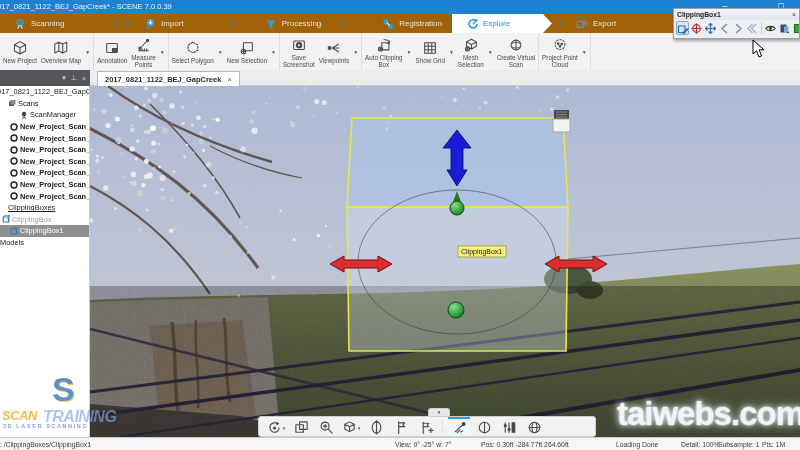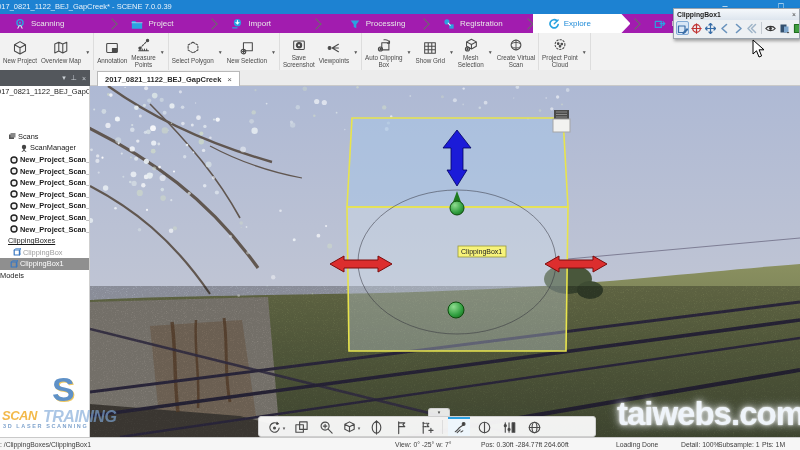--- a/index.html
+++ b/index.html
@@ -4,21 +4,21 @@
 <style>
   html,body{margin:0;padding:0;width:800px;height:450px;overflow:hidden;
     font-family:"Liberation Sans","DejaVu Sans",sans-serif;background:#fff;position:relative;}
   #stage{position:absolute;inset:0;width:800px;height:450px;overflow:hidden;}
   
   #titlebar{position:absolute;left:0;top:0;width:800px;height:14px;background:#1d82d2;color:#eaf2fa;}
   #title-text{position:absolute;left:-7px;top:2px;font-size:7.5px;white-space:nowrap;}
   .winbtn{position:absolute;top:0;width:30px;height:14px;color:#fff;font-size:9px;line-height:13px;text-align:center;cursor:default;}
   #btn-min{left:710px}#btn-max{left:766px}
   
-  #tabbar{position:absolute;left:0;top:14px;width:709px;height:19px;background:#a21caf;display:flex;align-items:stretch;}
+  #tabbar{position:absolute;left:0;top:14px;width:709px;height:19px;background:#a16207;display:flex;align-items:stretch;}
   .rtab{display:flex;align-items:center;gap:5px;padding-left:14px;color:#e8e8e8;font-size:8px;box-sizing:border-box;}
   .rtab svg{width:12px;height:12px;flex:none}
   .rtab.active{background:#fff;color:#1e8bd8;clip-path:polygon(0 0,calc(100% - 9px) 0,100% 50%,calc(100% - 9px) 100%,0 100%);}
   .chev{width:7px;height:7px;border-top:1.5px solid #6b6b6b;border-right:1.5px solid #6b6b6b;transform:rotate(45deg);align-self:center;margin:0 1px;flex:none}
   
   #ribbon{position:absolute;left:0;top:33px;width:800px;height:37px;background:#f2f2f2;border-bottom:1px solid #d8d8d8;display:flex;align-items:stretch;}
   .rgroup{display:flex;align-items:stretch;border-right:1px solid #ddd;padding:0 1px;}
   .ritem{display:flex;align-items:center;}
   .ricol{display:flex;flex-direction:column;align-items:center;justify-content:flex-start;padding:2px 2px 0 2px;}
   .ricol svg{width:16px;height:16px;flex:none;}
@@ -86,45 +86,38 @@
   <div id="tabbar">
       <div class="rtab" style="width: 110px;">
         <svg xmlns="http://www.w3.org/2000/svg" viewBox="0 0 14 14" fill="none" stroke="#4a4a4a" stroke-width="1.2" stroke-linecap="round" stroke-linejoin="round">
           <circle cx="7" cy="5.5" r="3.6" stroke="#2aa3e0" stroke-width="1.6"></circle>
           <circle cx="7" cy="5.5" r="1.3" fill="#2aa3e0" stroke="none"></circle>
           <path d="M4.5 12l1.7-3.4M9.5 12L7.8 8.6" stroke="#e8e8e8"></path>
         </svg>
         <span>Scanning</span>
       </div>
       <span class="chev"></span>
-      <div class="rtab" style="width: 92px;">
-        <svg xmlns="http://www.w3.org/2000/svg" viewBox="0 0 14 14" fill="none" stroke="#4a4a4a" stroke-width="1.2" stroke-linecap="round" stroke-linejoin="round">
-          <path d="M1 3.5h4l1.5 2H13v7H1z" fill="#2aa3e0" stroke="none"></path>
-          <path d="M1 5.5h12" stroke="#bfe4f5" stroke-width=".8"></path>
-        </svg>
-        <span>Project</span>
-      </div>
       <span class="chev"></span>
       <div class="rtab" style="width: 96px;">
         <svg xmlns="http://www.w3.org/2000/svg" viewBox="0 0 14 14" fill="none" stroke="#4a4a4a" stroke-width="1.2" stroke-linecap="round" stroke-linejoin="round">
           <circle cx="7.5" cy="5.5" r="4.2" fill="#2aa3e0" stroke="none"></circle>
           <path d="M7.5 3v4M5.7 5.2l1.8 1.8 1.8-1.8" stroke="#fff"></path>
           <path d="M2 11.5h5" stroke="#2aa3e0" stroke-width="1.6"></path>
         </svg>
         <span>Import</span>
       </div>
       <span class="chev"></span>
       <div class="rtab" style="width: 100px; justify-content: center;">
         <svg xmlns="http://www.w3.org/2000/svg" viewBox="0 0 14 14" fill="none" stroke="#4a4a4a" stroke-width="1.2" stroke-linecap="round" stroke-linejoin="round">
           <path d="M2 3h10L8.5 7.5V12l-3-1.5V7.5z" fill="#2aa3e0" stroke="none"></path>
         </svg>
         <span>Processing</span>
       </div>
       <span class="chev"></span>
-      <div class="rtab" style="width: 96px;">
+      <div class="rtab" style="width: 96px; justify-content: flex-end;">
         <svg xmlns="http://www.w3.org/2000/svg" viewBox="0 0 14 14" fill="none" stroke="#4a4a4a" stroke-width="1.2" stroke-linecap="round" stroke-linejoin="round">
           <circle cx="4.6" cy="4.6" r="3" fill="#2aa3e0" stroke="none"></circle>
           <rect x="7.4" y="7.4" width="5" height="5" fill="#2aa3e0" stroke="none"></rect>
           <path d="M6 6l2.5 2.5" stroke="#fff"></path>
         </svg>
         <span>Registration</span>
       </div>
       <span class="chev"></span>
       <div class="rtab active" style="width: 100px;">
         <svg xmlns="http://www.w3.org/2000/svg" viewBox="0 0 14 14" fill="none" stroke="#4a4a4a" stroke-width="1.2" stroke-linecap="round" stroke-linejoin="round">
@@ -304,21 +297,21 @@
     <div id="doctab">
       <span>2017_0821_1122_BEJ_GapCreek</span>
       <span class="close">×</span>
     </div>
   </div>
 
   <div id="sidebar">
       <div class="trow root" style="padding-left: 0px;">
         <span>2017_0821_1122_BEJ_GapCreek</span>
       </div>
-      <div class="trow" style="padding-left: 8px; margin-top: 33px;">
+      <div class="trow" style="padding-left: 8px;">
         <svg xmlns="http://www.w3.org/2000/svg" viewBox="0 0 8 8" fill="none" stroke="#4a4a4a" stroke-width="1.2" stroke-linecap="round" stroke-linejoin="round" width="8" height="8">
           <rect x="1" y="2.5" width="5" height="4.5" fill="#555" stroke="none"></rect>
           <rect x="2.5" y="1" width="5" height="4.5" fill="#888" stroke="none"></rect>
         </svg>
         <span>Scans</span>
       </div>
       <div class="trow" style="padding-left: 20px;">
         <svg xmlns="http://www.w3.org/2000/svg" viewBox="0 0 8 8" fill="none" stroke="#4a4a4a" stroke-width="1.2" stroke-linecap="round" stroke-linejoin="round" width="8" height="8">
           <circle cx="4" cy="3" r="2.2" fill="#444" stroke="none"></circle>
           <path d="M4 5v2M2 7.8 4 5.8M6 7.8 4 5.8" stroke="#444" stroke-width=".9"></path>
@@ -363,21 +356,21 @@
       </div>
       <div class="trow bold" style="padding-left: 10px;">
         <svg xmlns="http://www.w3.org/2000/svg" viewBox="0 0 8 8" fill="none" stroke="#4a4a4a" stroke-width="1.2" stroke-linecap="round" stroke-linejoin="round" width="8" height="8">
           <circle cx="4" cy="4" r="3" fill="#f0f0f0" stroke="#222" stroke-width="1.4"></circle>
         </svg>
         <span>New_Project_Scan_006</span>
       </div>
       <div class="trow" style="padding-left: 8px; text-decoration: underline;">
         <span>ClippingBoxes</span>
       </div>
-      <div class="trow muted" style="padding-left: 13px;">
+      <div class="trow muted" style="padding-left: 2px;">
         <svg xmlns="http://www.w3.org/2000/svg" viewBox="0 0 8 8" fill="none" stroke="#4a4a4a" stroke-width="1.2" stroke-linecap="round" stroke-linejoin="round" width="8" height="8">
           <rect x="1.2" y="2" width="5.2" height="5" stroke="#3a78c2"></rect>
           <path d="M1.2 2l1.6-1.3h5.2L6.4 2M8 .7v5L6.4 7" stroke="#3a78c2" stroke-width=".8"></path>
         </svg>
         <span>ClippingBox</span>
       </div>
       <div class="trow selected" style="padding-left: 10px;">
         <svg xmlns="http://www.w3.org/2000/svg" viewBox="0 0 8 8" fill="none" stroke="#4a4a4a" stroke-width="1.2" stroke-linecap="round" stroke-linejoin="round" width="8" height="8">
           <rect x="1.2" y="2" width="5.2" height="5" stroke="#3a78c2"></rect>
           <path d="M1.2 2l1.6-1.3h5.2L6.4 2M8 .7v5L6.4 7" stroke="#3a78c2" stroke-width=".8"></path>

